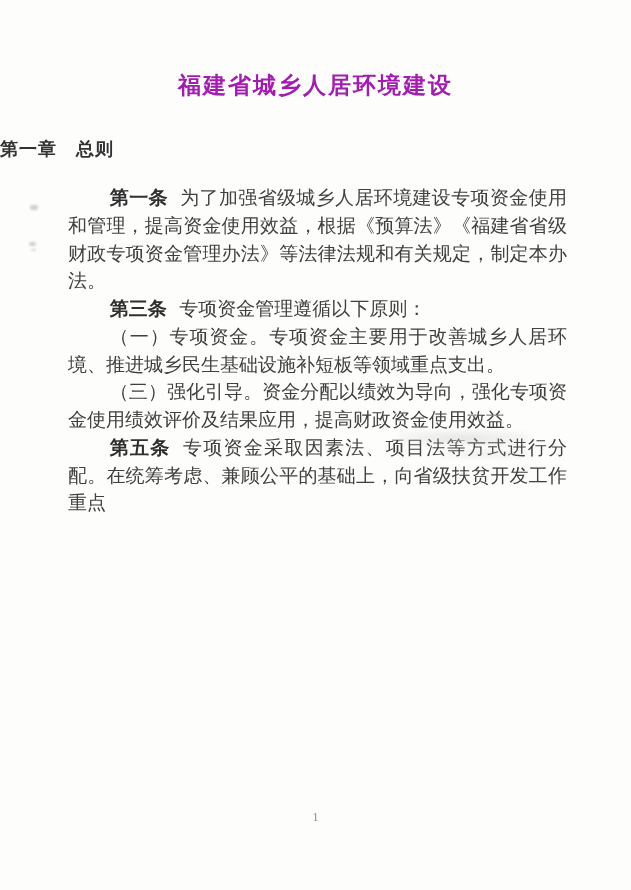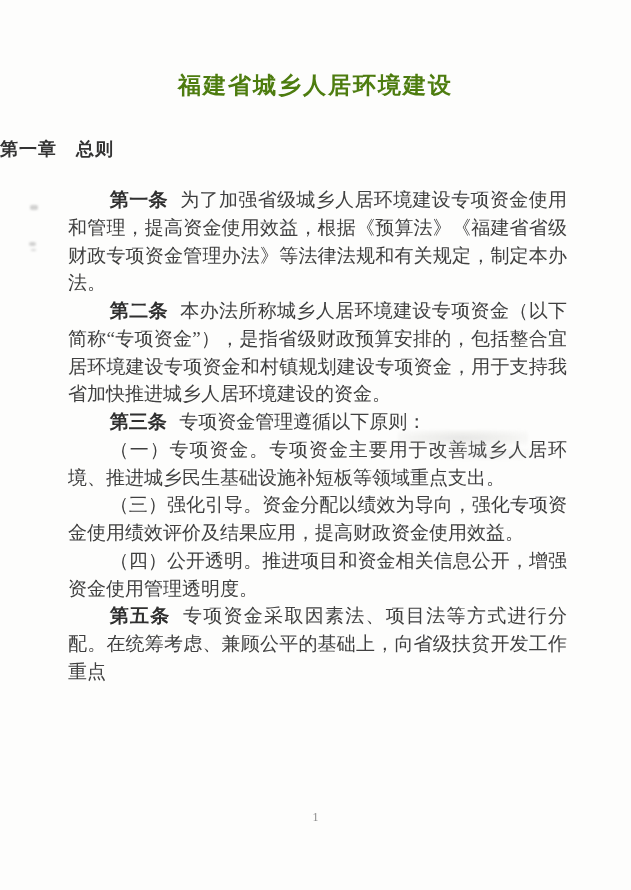--- a/index.html
+++ b/index.html
@@ -16,40 +16,41 @@
     overflow: hidden;
     font-family: "Liberation Serif", "DejaVu Serif", serif;
     color: #404040;
   }
   .doc-title {
     margin: 0;
     padding-top: 66px;
     text-align: center;
     font-size: 23px;
     font-weight: bold;
-    color: #4d7c0f;
+    color: #a21caf;
     letter-spacing: 2px;
     line-height: 40px;
   }
   .doc-title .tline { display: block; }
   .chapter {
     margin: 31px 0 0 0;
     font-size: 18px;
     font-weight: bold;
     color: #333333;
     letter-spacing: 1px;
     line-height: 24px;
   }
   .body-text {
     margin: 25px 64px 0 68px;
     font-size: 19px;
     line-height: 27.75px;
     text-align: justify;
     text-justify: inter-character;
     color: #404040;
+    font-family: Liberation Mono, monospace;
   }
   .para {
     margin: 0;
     text-indent: 2.2em;
   }
   .lead {
     font-weight: bold;
     color: #2f2f2f;
     margin-right: 0.65em;
   }
@@ -101,23 +102,21 @@
   <span class="smudge s2"></span>
 
   <h1 class="doc-title">
     <span class="tline">福建省城乡人居环境建设</span>
   </h1>
 
   <h2 class="chapter">第一章　总则</h2>
 
   <div class="body-text">
     <p class="para"><b class="lead">第一条</b><span>为了加强省级城乡人居环境建设专项资金使用和管理，提高资金使用效益，根据《预算法》《福建省省级财政专项资金管理办法》等法律法规和有关规定，制定本办法。</span></p>
-    <p class="para"><b class="lead">第二条</b><span>本办法所称城乡人居环境建设专项资金（以下简称“专项资金”），是指省级财政预算安排的，包括整合宜居环境建设专项资金和村镇规划建设专项资金，用于支持我省加快推进城乡人居环境建设的资金。</span></p>
     <p class="para"><b class="lead">第三条</b><span>专项资金管理遵循以下原则：</span></p>
     <p class="para"><span>（一）专项资金。专项资金主要用于改善城乡人居环境、推进城乡民生基础设施补短板等领域重点支出。</span></p>
     <p class="para"><span>（三）强化引导。资金分配以绩效为导向，强化专项资金使用绩效评价及结果应用，提高财政资金使用效益。</span></p>
-    <p class="para"><span>（四）公开透明。推进项目和资金相关信息公开，增强资金使用管理透明度。</span></p>
     <p class="para"><b class="lead">第五条</b><span>专项资金采取因素法、项目法等方式进行分配。在统筹考虑、兼顾公平的基础上，向省级扶贫开发工作重点</span></p>
   </div>
 
   <div class="pageno">1</div>
 
 </div>
 
 </body></html>

